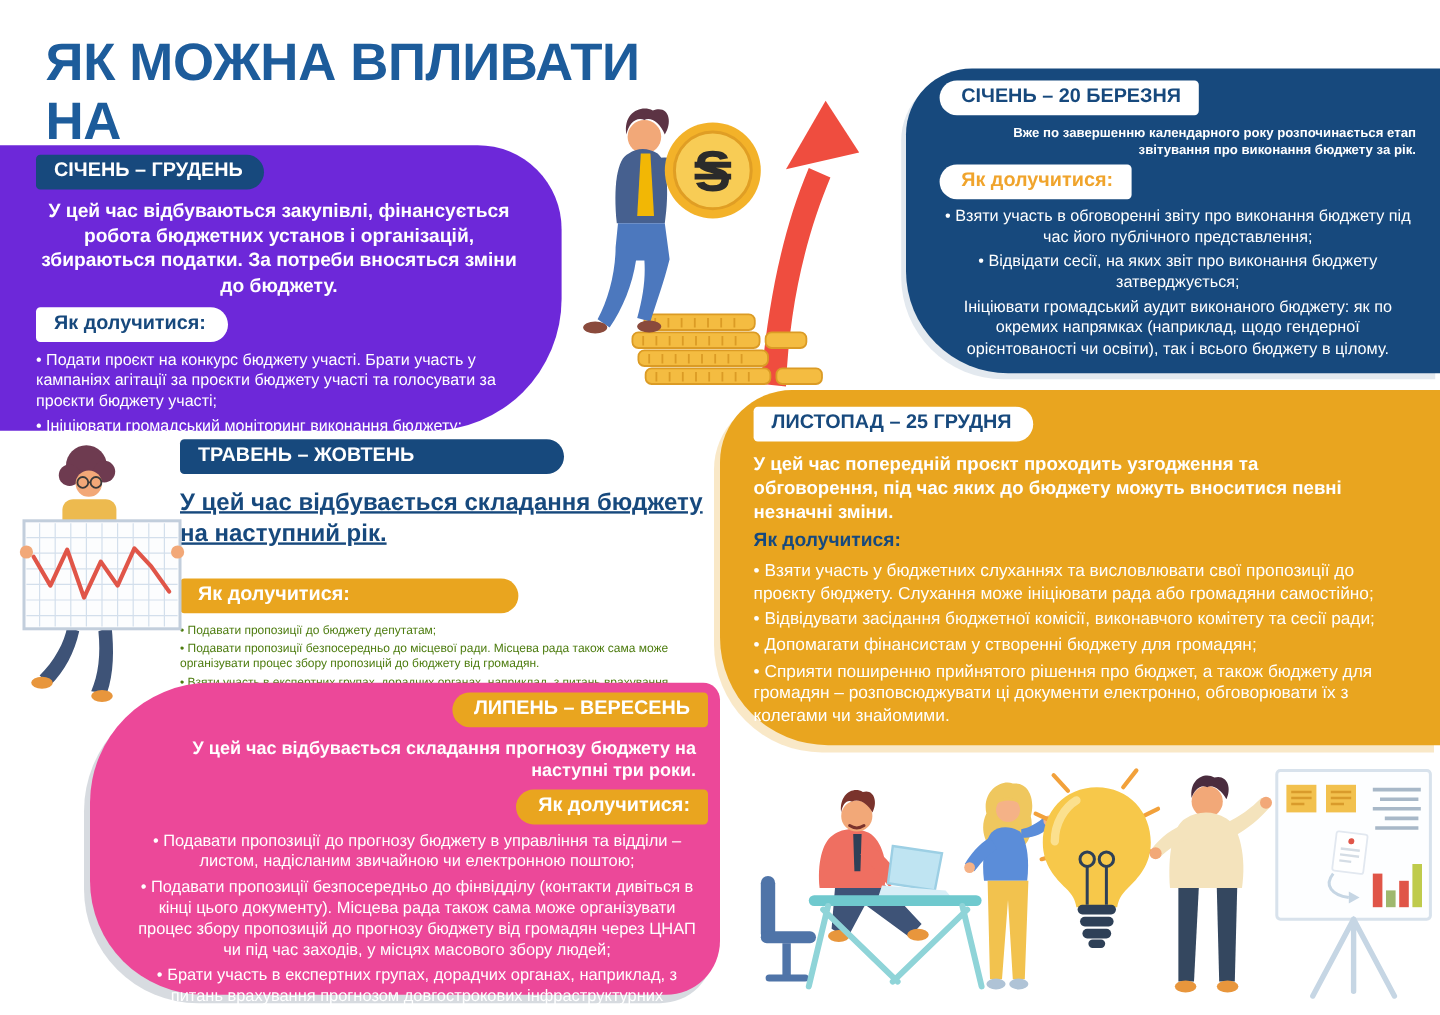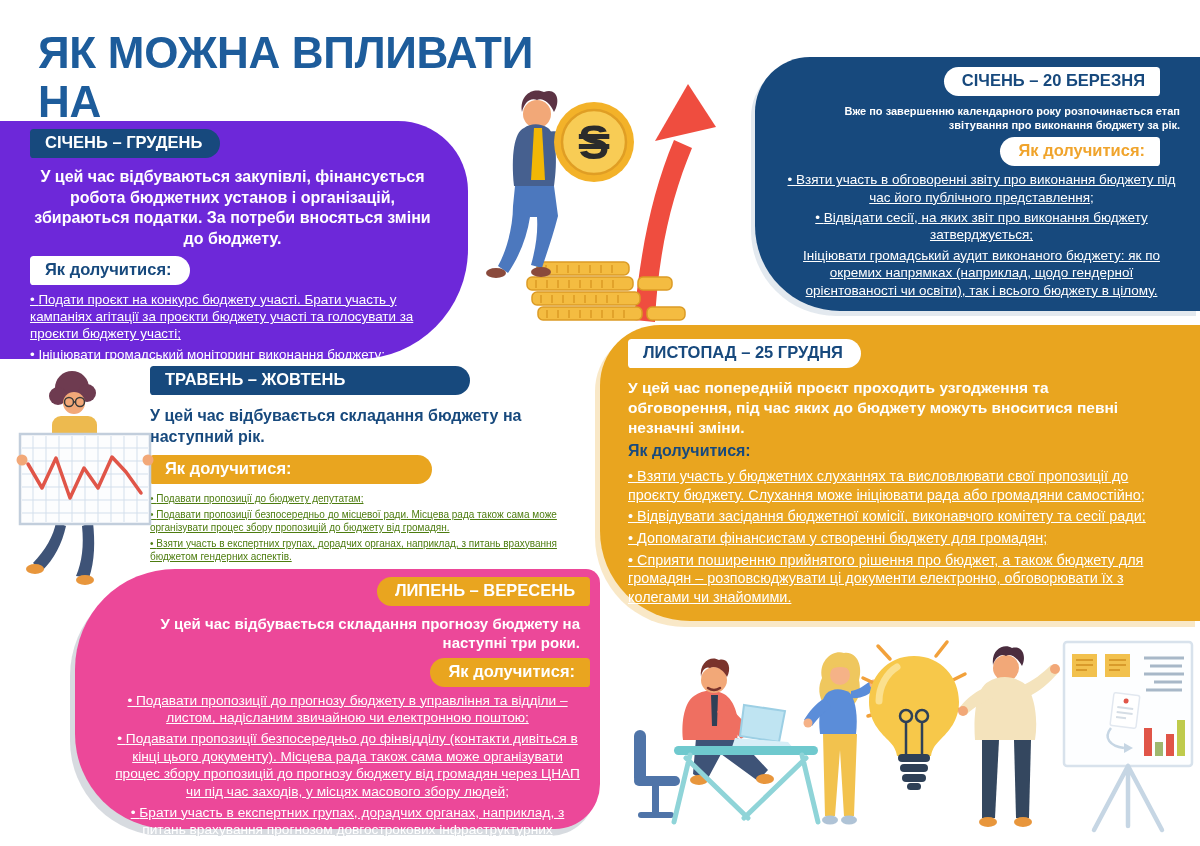--- a/index.html
+++ b/index.html
@@ -37,33 +37,33 @@
   .badge.r { border-radius:16px 4px 4px 16px; padding:4px 15px 5px 18px; }
   .badge-blue   { background:#17497D; color:#ffffff; }
   .badge-white  { background:#ffffff; color:#17497D; }
   .badge-yellow { background:#E9A51F; color:#ffffff; }
   .badge-white-orange { background:#ffffff; color:#F0A42C; }
   .wide  { min-width:320px; }
   .wide2 { min-width:282px; }
 
   .desc { font-weight:bold; color:#ffffff; margin:9px 0 6px; line-height:1.3; }
   .how-plain { font-weight:bold; color:#17497D; font-size:16px; margin:4px 0 7px; }
-  ul.bullets { list-style:none; margin:6px 0 0; color:#ffffff; line-height:1.29;text-decoration:underline; }
+  ul.bullets { list-style:none; margin:6px 0 0; color:#ffffff; line-height:1.29; }
   ul.bullets li { margin-bottom:3px; }
   ul.bullets li::before { content:"• "; }
   ul.bullets li.no-bullet::before { content:""; }
 
   .blob-jan-dec .desc { font-size:16px; width:405px;text-align:center; }
   .blob-jan-dec .bullets { font-size:13.4px; width:410px; }
 
-  .blob-jan-mar .badge-row { text-align:right; margin-right:20px; }
+  .blob-jan-mar .badge-row { margin-right:20px; }
   .blob-jan-mar .desc { font-size:11px; text-align:right; margin:8px 0 5px; }
   .blob-jan-mar .bullets { font-size:13.5px; text-align:center; margin-top:5px; }
 
-  .sec-may-oct .desc { color:#17497D; font-size:16px; margin:11px 0 8px; }
+  .sec-may-oct .desc { color:#17497D; font-size:20px; margin:11px 0 24px;text-decoration:underline; }
   .sec-may-oct .bullets { color:#4d7c0f; font-size:10px; margin-top:9px; }
 
   .blob-nov-dec .desc { font-size:15.5px; margin:10px 0 4px; }
   .blob-nov-dec .bullets { font-size:14.4px; }
 
   .blob-jul-sep .badge-row { text-align:right; }
   .blob-jul-sep .desc { font-size:15px; text-align:right; margin:8px 10px 5px 0; padding-left:30px; }
   .blob-jul-sep .bullets { font-size:13.7px; text-align:center; padding:0 8px 0 14px; margin-top:5px; }
 
   .illus { position:absolute; }

